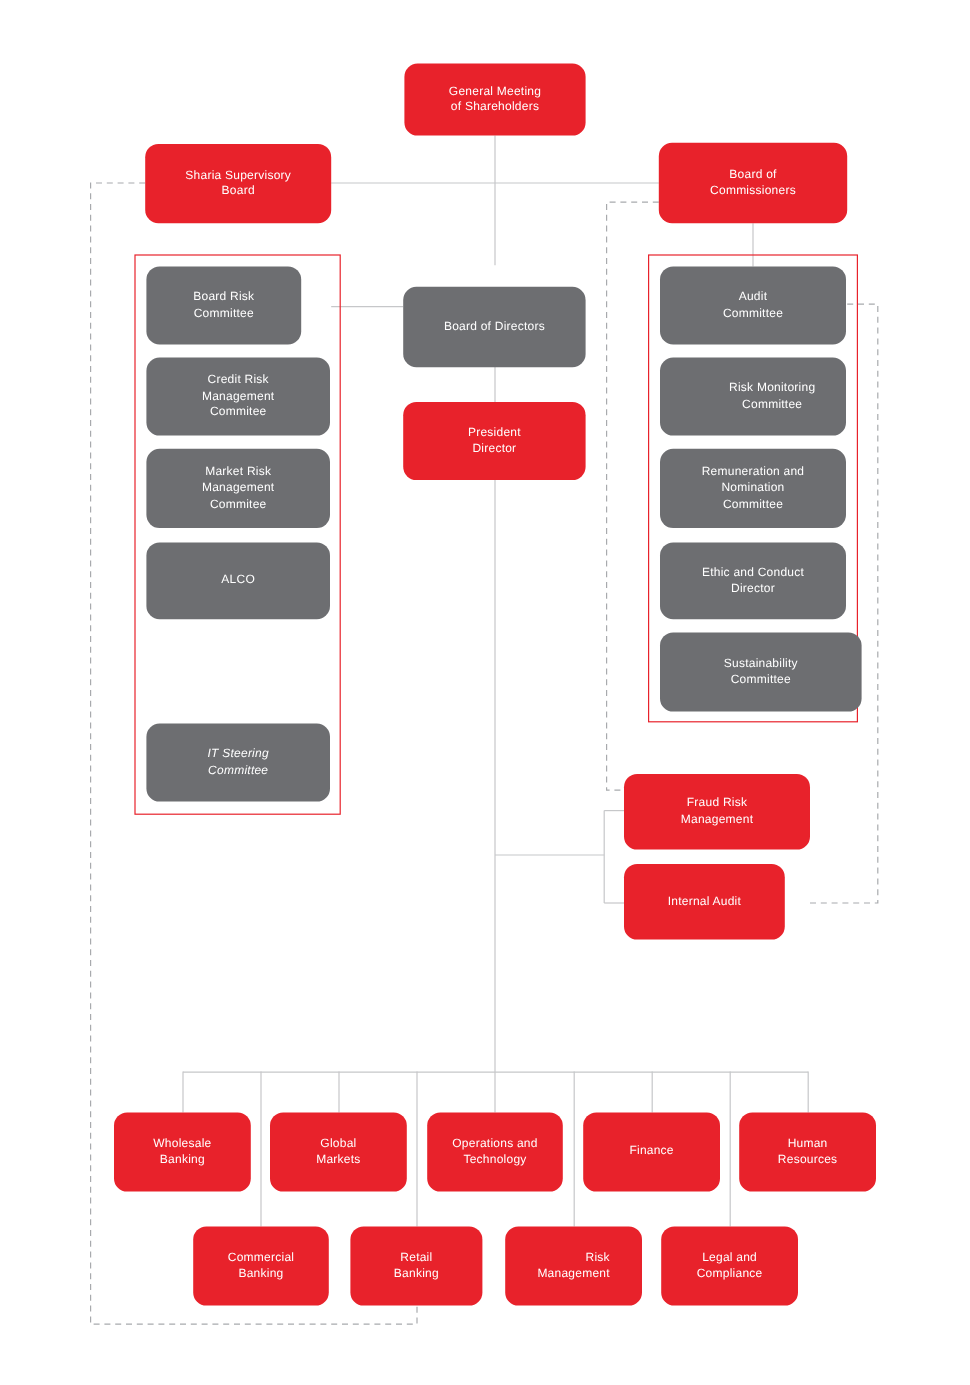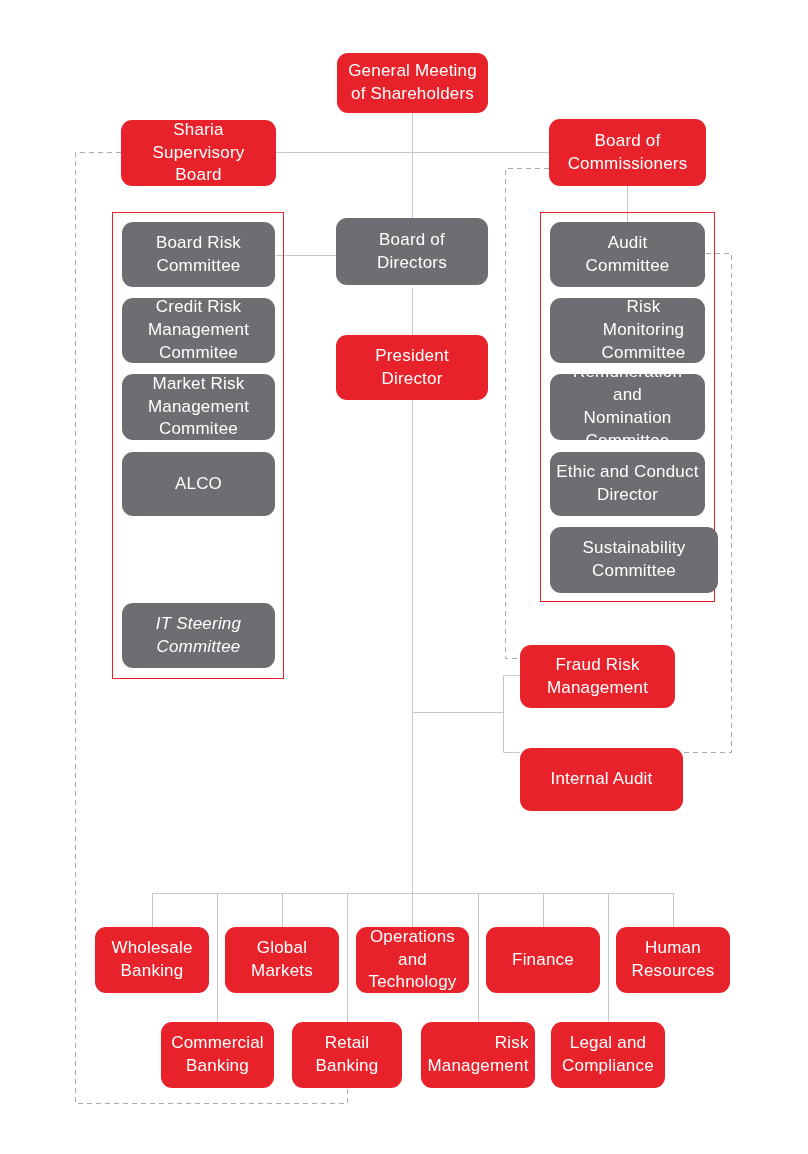--- a/index.html
+++ b/index.html
@@ -18,21 +18,21 @@
     background:#ffffff;
     overflow:hidden;
   }
   .wires{position:absolute;left:0;top:0;z-index:0;}
   .node{
     position:absolute;
     z-index:2;
     display:flex;align-items:center;justify-content:center;
     text-align:center;
     color:var(--text);
-    font-size:17px;
+    font-size:10px;
     line-height:1.34;
     letter-spacing:0.2px;
     white-space:pre-line;
     border-radius:11px;
     padding:2px 6px;
     box-sizing:border-box;
   }
   .node.red{background:var(--red);}
   .node.gray{background:var(--gray);}
   .group-outline{
@@ -81,25 +81,25 @@
 
   <div class="group-outline" style="left:112px;top:212px;width:172px;height:467px;"></div>
   <div class="group-outline" style="left:540px;top:212px;width:175px;height:390px;"></div>
 
   <div class="node red" style="left:337px;top:53px;width:151px;height:60px;">General Meeting
 of Shareholders</div>
   <div class="node red" style="left:121px;top:120px;width:155px;height:66px;">Sharia Supervisory
 Board</div>
   <div class="node red" style="left:549px;top:119px;width:157px;height:67px;text-align:center;">Board of
 Commissioners</div>
-  <div class="node gray" style="left:336px;top:218px;width:152px;height:67px;text-align:center;">Board of Directors</div>
+  <div class="node gray" style="left:336px;top:239px;width:152px;height:67px;text-align:center;">Board of Directors</div>
   <div class="node red" style="left:336px;top:335px;width:152px;height:65px;">President
 Director</div>
 
-  <div class="node gray" style="left:122px;top:222px;width:153px;height:65px;">Board Risk
+  <div class="node gray" style="left:122px;top:222px;width:129px;height:65px;">Board Risk
 Committee</div>
   <div class="node gray" style="left:122px;top:298px;width:153px;height:65px;">Credit Risk
 Management
 Commitee</div>
   <div class="node gray" style="left:122px;top:374px;width:153px;height:66px;">Market Risk
 Management
 Commitee</div>
   <div class="node gray" style="left:122px;top:452px;width:153px;height:64px;">ALCO</div>
   <div class="node gray" style="left:122px;top:603px;width:153px;height:65px;font-style:italic;">IT Steering
 Committee</div>
@@ -111,21 +111,21 @@
   <div class="node gray" style="left:550px;top:374px;width:155px;height:66px;">Remuneration and
 Nomination
 Committee</div>
   <div class="node gray" style="left:550px;top:452px;width:155px;height:64px;">Ethic and Conduct
 Director</div>
   <div class="node gray" style="left:550px;top:527px;width:168px;height:66px;">Sustainability
 Committee</div>
 
   <div class="node red" style="left:520px;top:645px;width:155px;height:63px;">Fraud Risk
 Management</div>
-  <div class="node red" style="left:520px;top:720px;width:163px;height:63px;margin-top:28px;">Internal Audit</div>
+  <div class="node red" style="left:520px;top:720px;width:134px;height:63px;">Internal Audit</div>
 
   <div class="node red" style="left:95px;top:927px;width:114px;height:66px;">Wholesale
 Banking</div>
   <div class="node red" style="left:225px;top:927px;width:114px;height:66px;">Global
 Markets</div>
   <div class="node red" style="left:356px;top:927px;width:113px;height:66px;">Operations and
 Technology</div>
   <div class="node red" style="left:486px;top:927px;width:114px;height:66px;">Finance</div>
   <div class="node red" style="left:616px;top:927px;width:114px;height:66px;">Human
 Resources</div>

